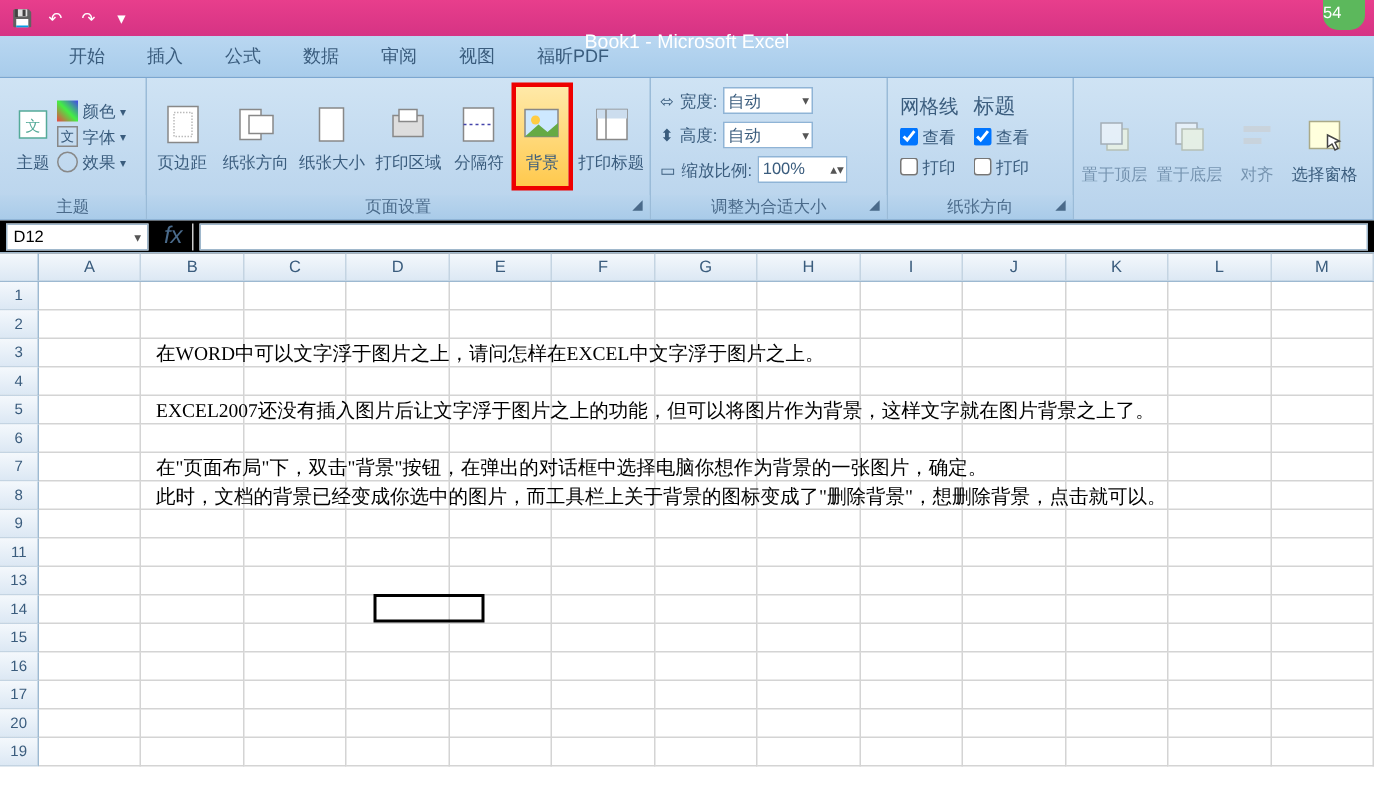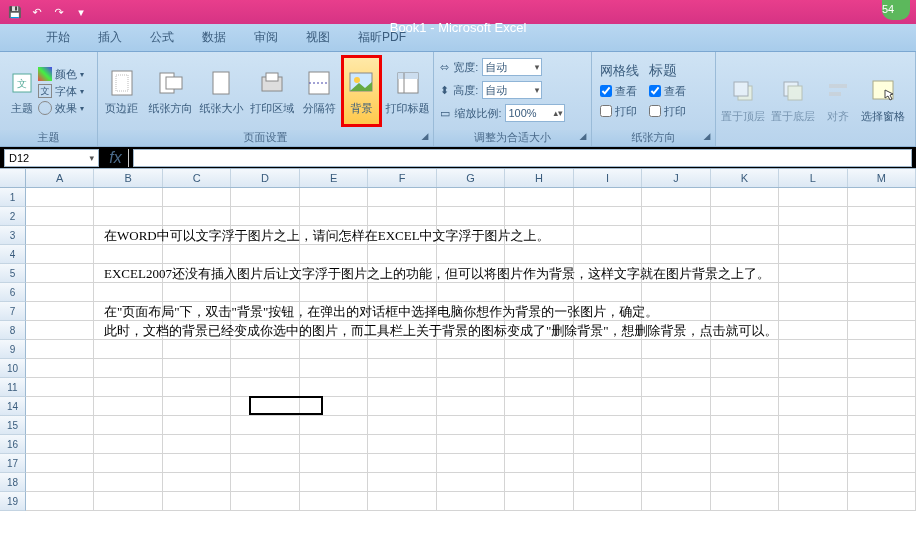--- a/index.html
+++ b/index.html
@@ -455,52 +455,52 @@
         <div class="cell"></div>
         <div class="cell"></div>
         <div class="cell"></div>
         <div class="cell"></div>
         <div class="cell"></div>
         <div class="cell"></div>
         <div class="cell"></div>
         <div class="cell"></div>
       </div>
       <div class="row">
-        <div class="row-h">10</div>
-        <div class="cell"></div>
-        <div class="cell"></div>
-        <div class="cell"></div>
-        <div class="cell"></div>
-        <div class="cell"></div>
-        <div class="cell"></div>
-        <div class="cell"></div>
-        <div class="cell"></div>
-        <div class="cell"></div>
-        <div class="cell"></div>
-        <div class="cell"></div>
-        <div class="cell"></div>
-        <div class="cell"></div>
-      </div>
-      <div class="row">
         <div class="row-h">11</div>
         <div class="cell"></div>
         <div class="cell"></div>
         <div class="cell"></div>
         <div class="cell"></div>
         <div class="cell"></div>
         <div class="cell"></div>
         <div class="cell"></div>
         <div class="cell"></div>
         <div class="cell"></div>
         <div class="cell"></div>
         <div class="cell"></div>
         <div class="cell"></div>
         <div class="cell"></div>
       </div>
       <div class="row">
+        <div class="row-h">13</div>
+        <div class="cell"></div>
+        <div class="cell"></div>
+        <div class="cell"></div>
+        <div class="cell"></div>
+        <div class="cell"></div>
+        <div class="cell"></div>
+        <div class="cell"></div>
+        <div class="cell"></div>
+        <div class="cell"></div>
+        <div class="cell"></div>
+        <div class="cell"></div>
+        <div class="cell"></div>
+        <div class="cell"></div>
+      </div>
+      <div class="row">
         <div class="row-h">14</div>
         <div class="cell"></div>
         <div class="cell"></div>
         <div class="cell"></div>
         <div class="cell"></div>
         <div class="cell"></div>
         <div class="cell"></div>
         <div class="cell"></div>
         <div class="cell"></div>
         <div class="cell"></div>
@@ -551,21 +551,21 @@
         <div class="cell"></div>
         <div class="cell"></div>
         <div class="cell"></div>
         <div class="cell"></div>
         <div class="cell"></div>
         <div class="cell"></div>
         <div class="cell"></div>
         <div class="cell"></div>
       </div>
       <div class="row">
-        <div class="row-h">18</div>
+        <div class="row-h">20</div>
         <div class="cell"></div>
         <div class="cell"></div>
         <div class="cell"></div>
         <div class="cell"></div>
         <div class="cell"></div>
         <div class="cell"></div>
         <div class="cell"></div>
         <div class="cell"></div>
         <div class="cell"></div>
         <div class="cell"></div>

